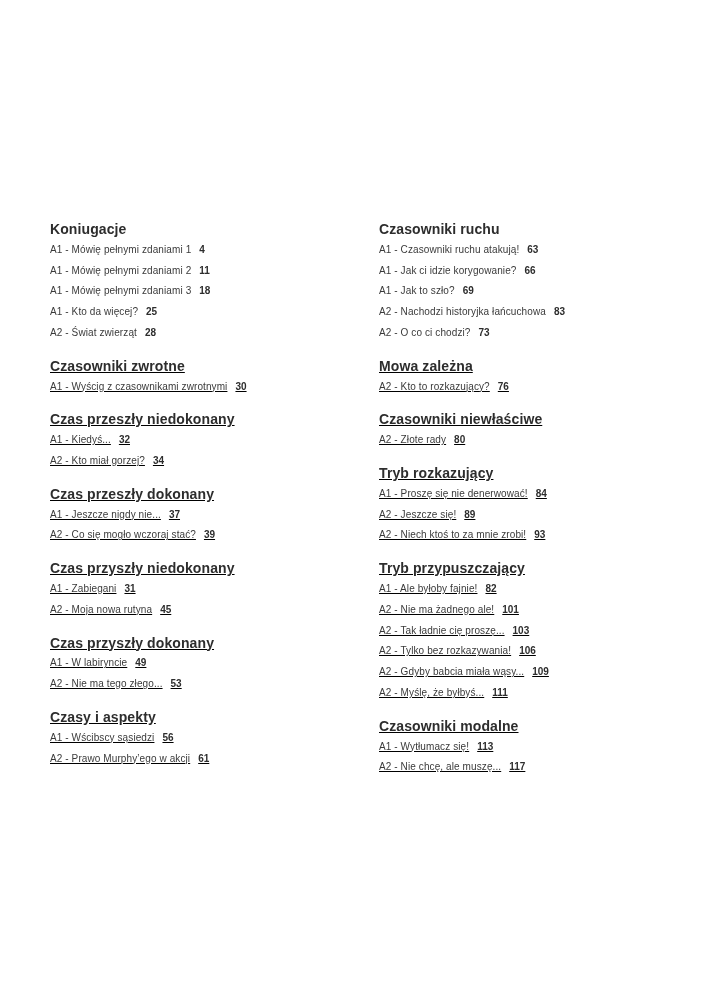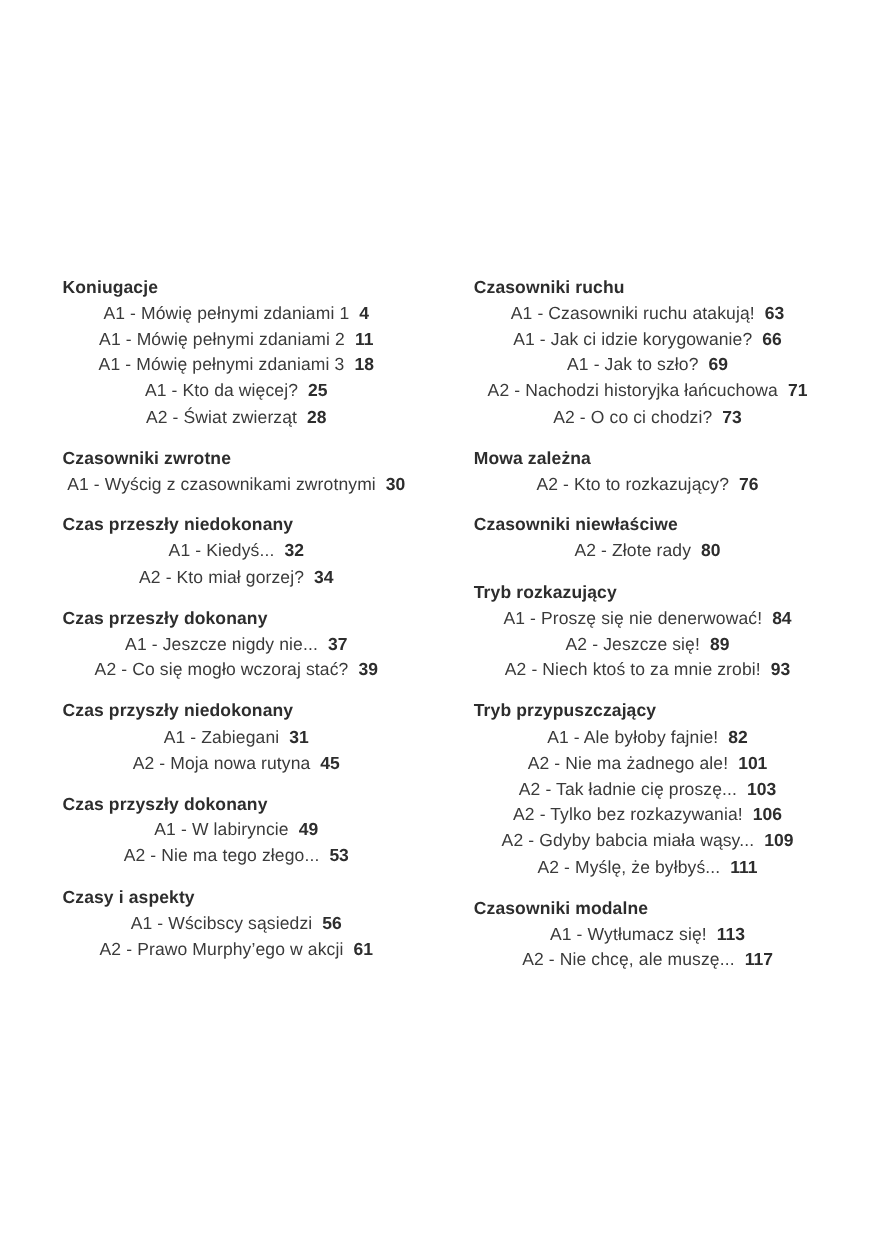--- a/index.html
+++ b/index.html
@@ -26,35 +26,36 @@
     width: 608px;
     display: flex;
     gap: 51px;
   }
   .toc-column {
     flex: 0 0 278px;
     width: 278px;
   }
   .toc-section + .toc-section {
     margin-top: 12px;
+    text-decoration: underline;
   }
   .section-title {
     margin: 0;
     font-size: 14px;
     line-height: 20.8px;
     font-weight: 700;
     color: #2d2d2d;
     letter-spacing: 0.1px;
     white-space: nowrap;
   }
   .toc-row {
     display: flex;
-    justify-content: center;
+    justify-content: flex-start;
     align-items: baseline;
-    font-size: 14px;
+    font-size: 10px;
     line-height: 20.8px;
     color: #3a3a3a;
   }
   .entry-label {
     white-space: nowrap;
     letter-spacing: 0.1px;
   }
   .entry-page {
     font-weight: 700;
     color: #2d2d2d;
@@ -163,21 +164,21 @@
           <div class="toc-row">
     <span class="entry-label">A1 - Jak ci idzie korygowanie?</span>
     <span class="entry-page">66</span>
   </div>
           <div class="toc-row">
     <span class="entry-label">A1 - Jak to szło?</span>
     <span class="entry-page">69</span>
   </div>
           <div class="toc-row">
     <span class="entry-label">A2 - Nachodzi historyjka łańcuchowa</span>
-    <span class="entry-page">71</span>
+    <span class="entry-page">83</span>
   </div>
           <div class="toc-row">
     <span class="entry-label">A2 - O co ci chodzi?</span>
     <span class="entry-page">73</span>
   </div>
         </section>
         <section class="toc-section">
     <h2 class="section-title">Mowa zależna</h2>
   <div class="toc-row">
     <span class="entry-label">A2 - Kto to rozkazujący?</span>

